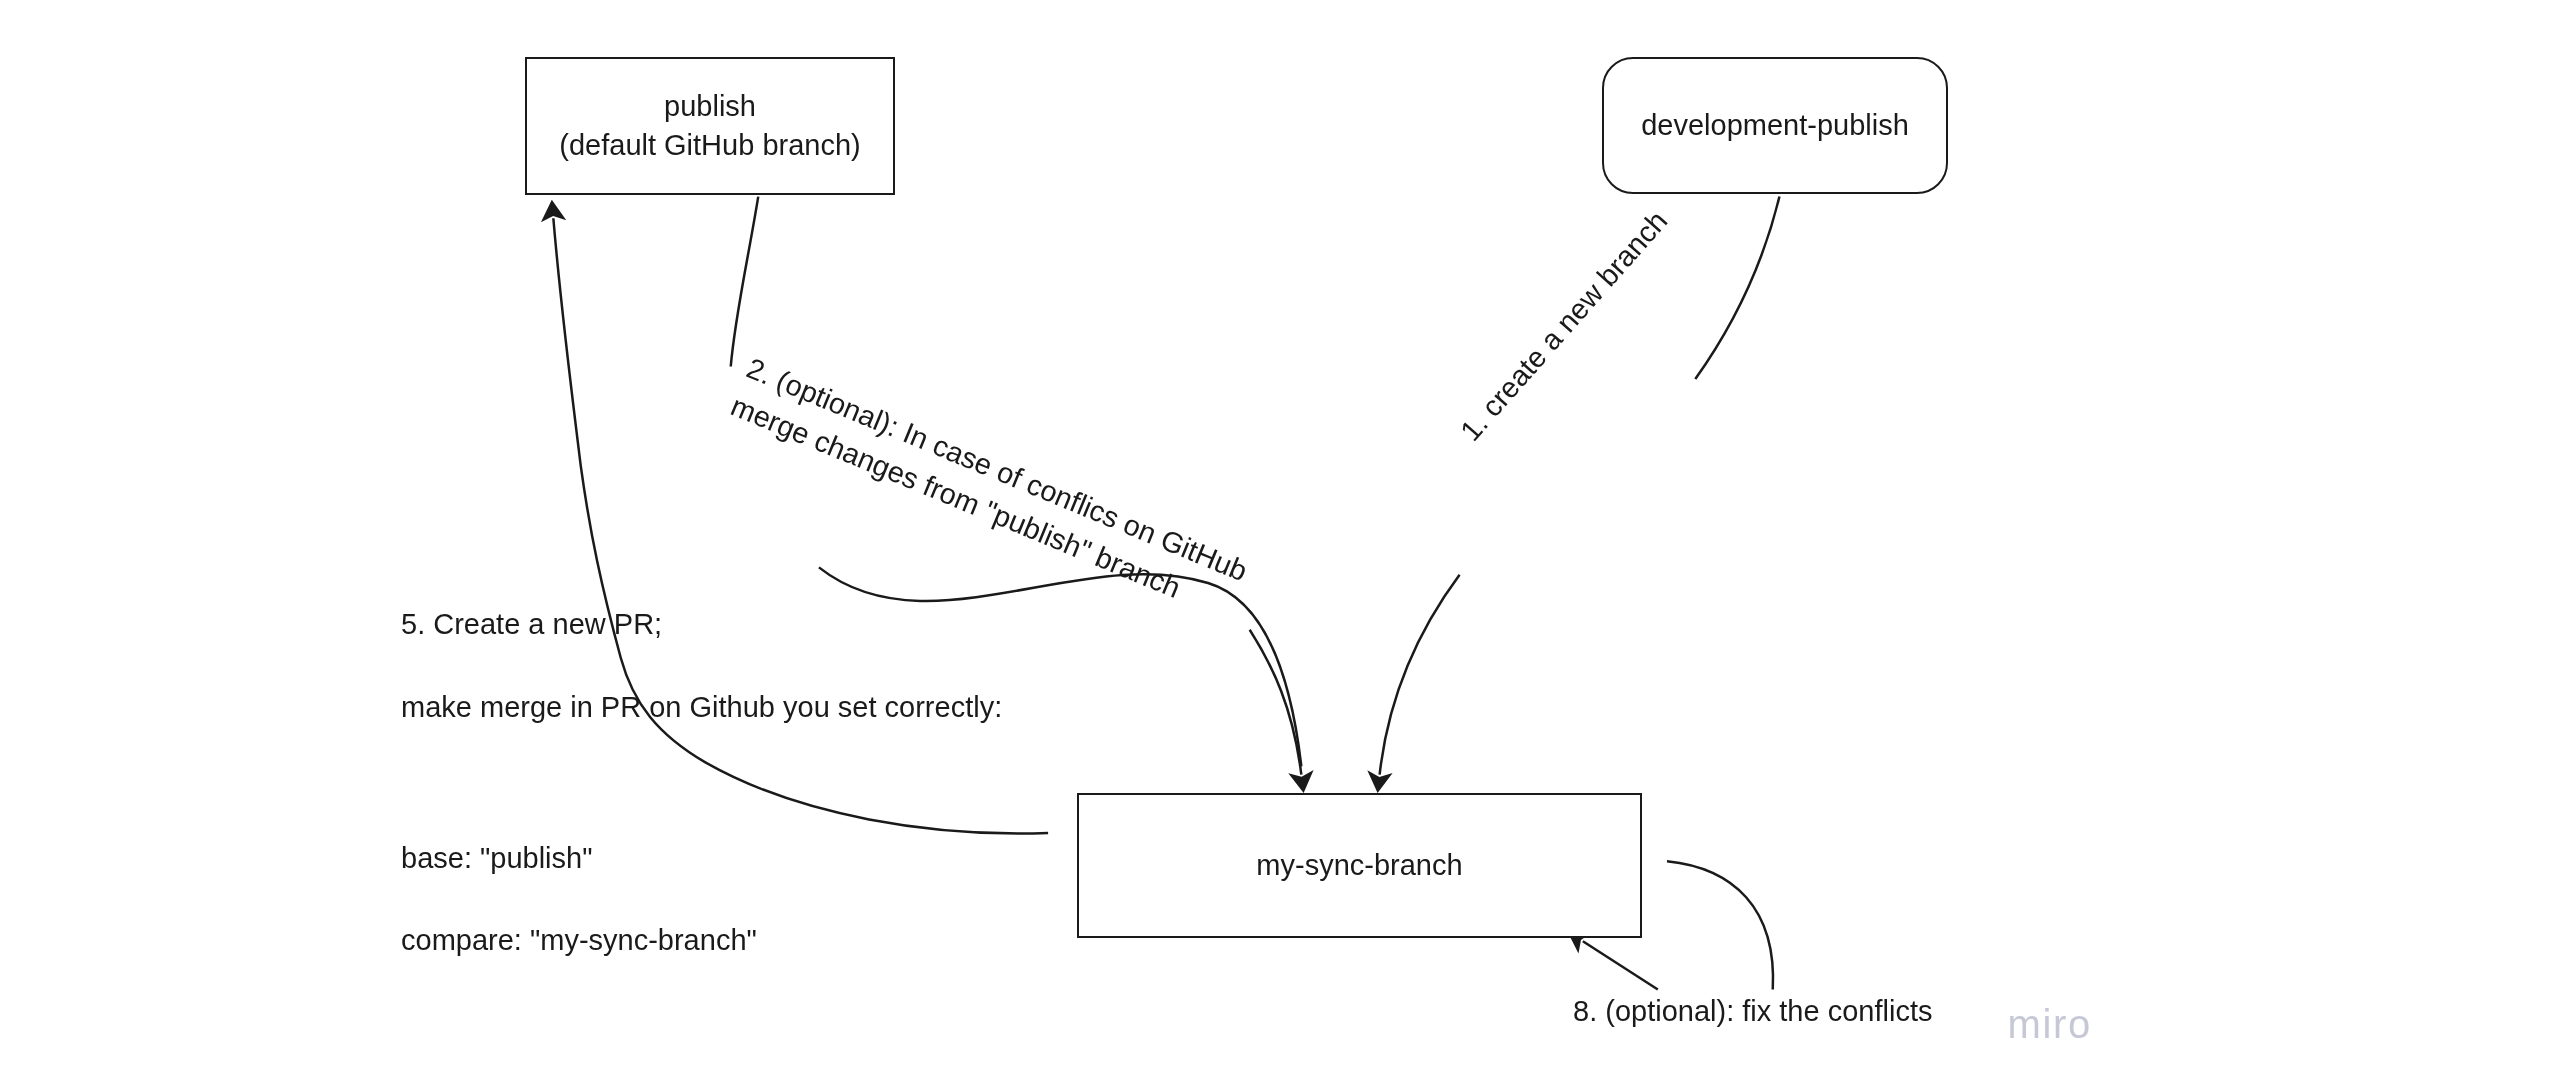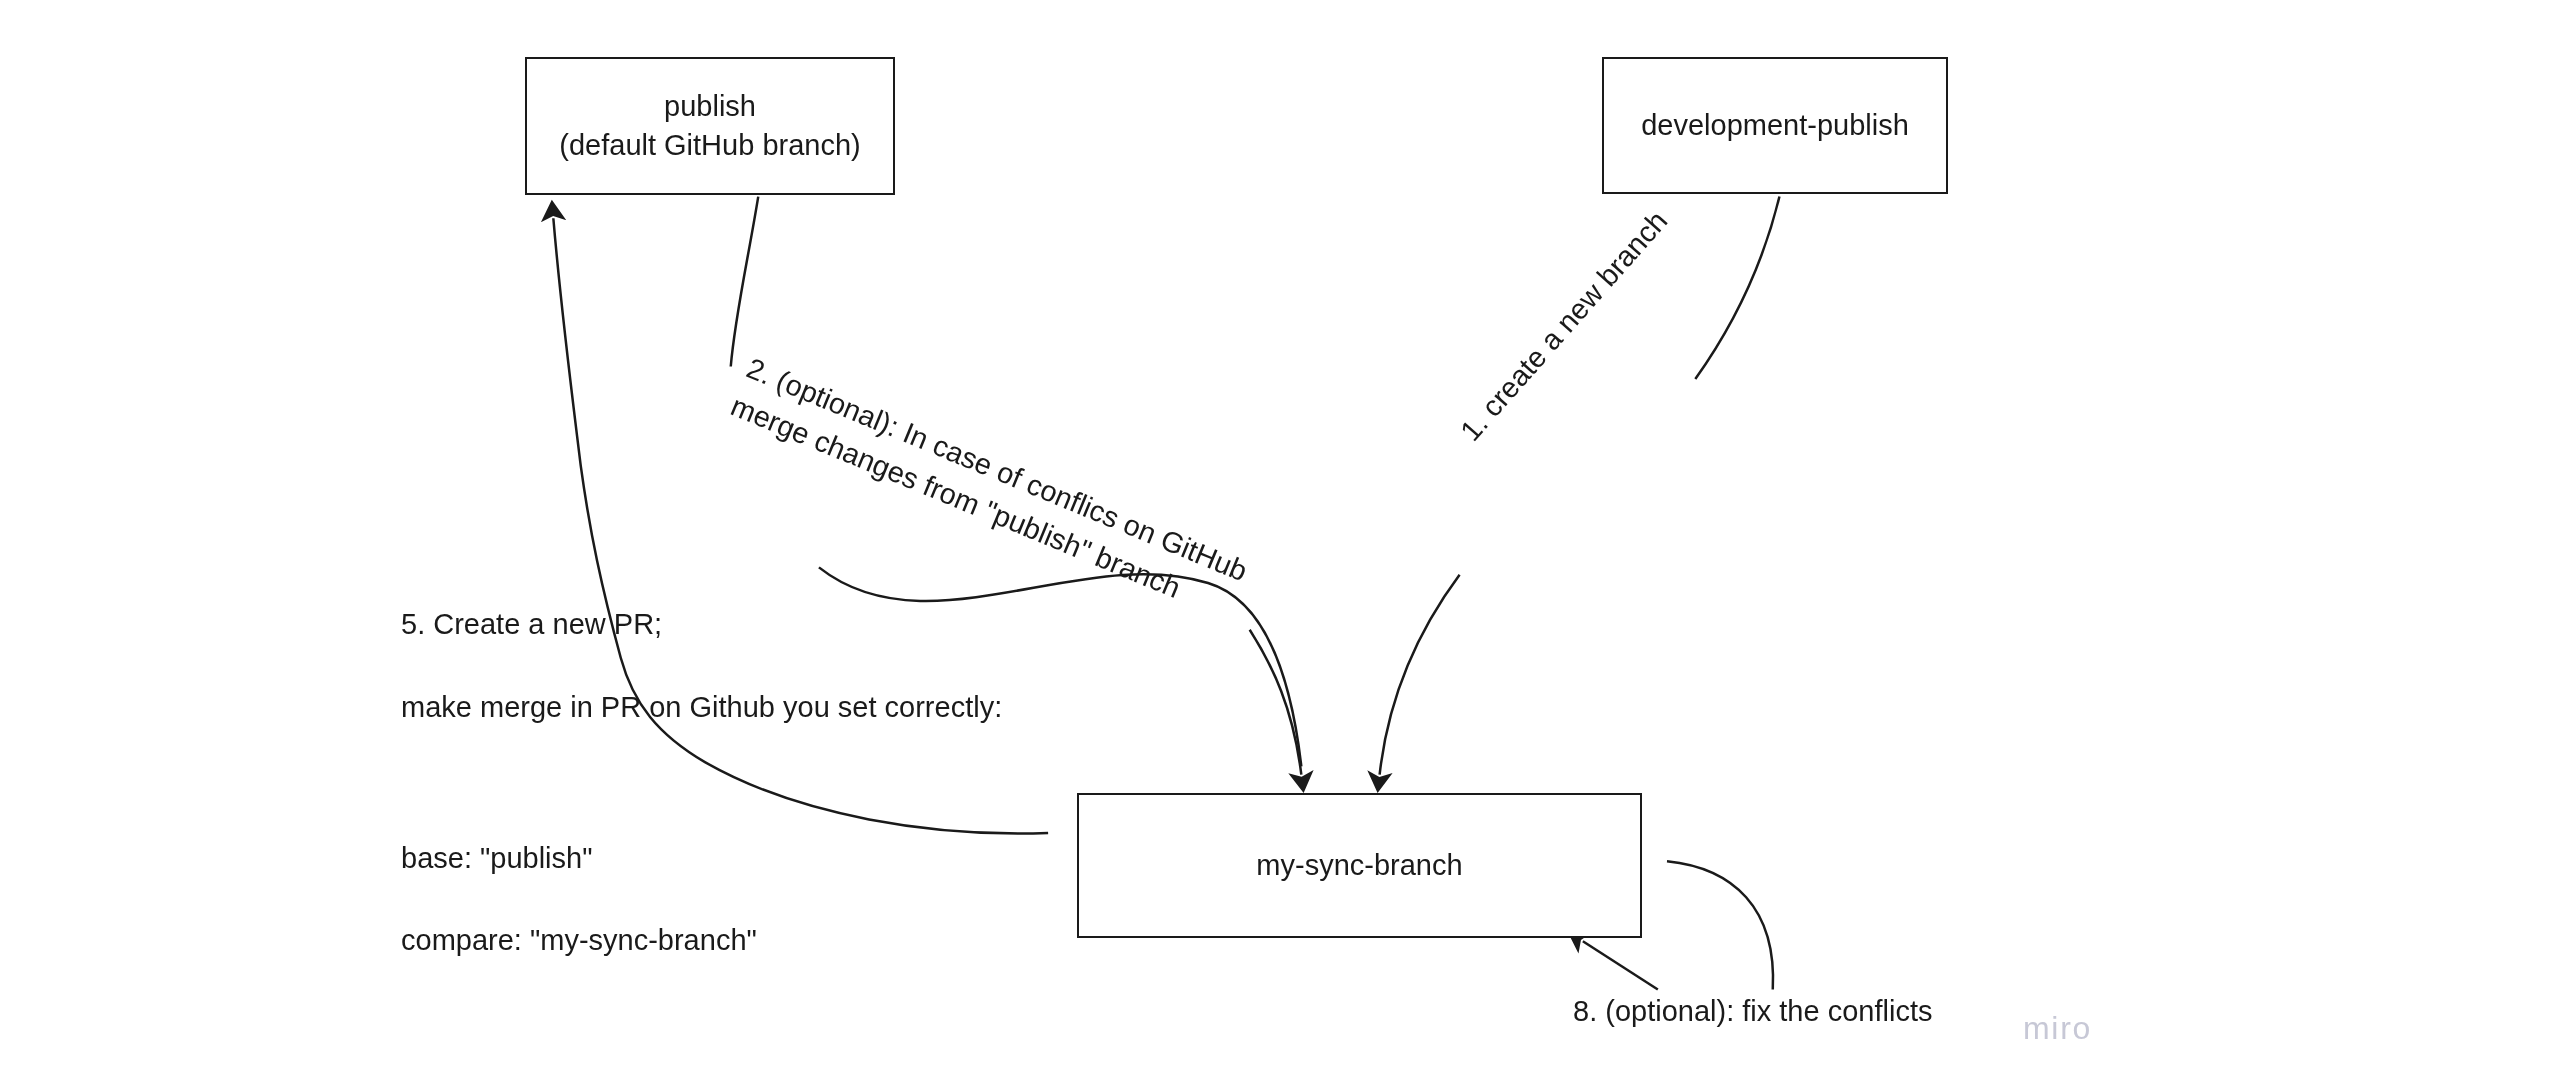--- a/index.html
+++ b/index.html
@@ -37,21 +37,21 @@
     font-size: 29px;
     line-height: 1.33;
     color: #1a1a1a;
     white-space: pre-line;
     z-index: 2;
   }
   #node-publish {
     left: 525px; top: 57px; width: 370px; height: 138px;
   }
   #node-development-publish {
-    left: 1602px; top: 57px; width: 346px; height: 137px;
+    left: 1602px; top: 57px; width: 346px; height: 137px; border-radius: 31px;
   }
   #node-my-sync-branch {
     left: 1077px; top: 793px; width: 565px; height: 145px;
   }
   .edge-label {
     position: absolute;
     font-size: 29px;
     line-height: 1.42;
     color: #1a1a1a;
     white-space: pre-line;
@@ -76,21 +76,21 @@
   }
   #label-step4 .spacer { display: block; height: 28px; }
   #label-step3 {
     left: 1573px;
     top: 991px;
   }
   #watermark {
     position: absolute;
     right: 28px;
     bottom: 30px;
-    font-size: 32px;
+    font-size: 40px;
     letter-spacing: 1.7px;
     color: #c7c8d6;
     z-index: 1;
   }
 </style>
 </head>
 <body>
 
 <div id="canvas">
 

